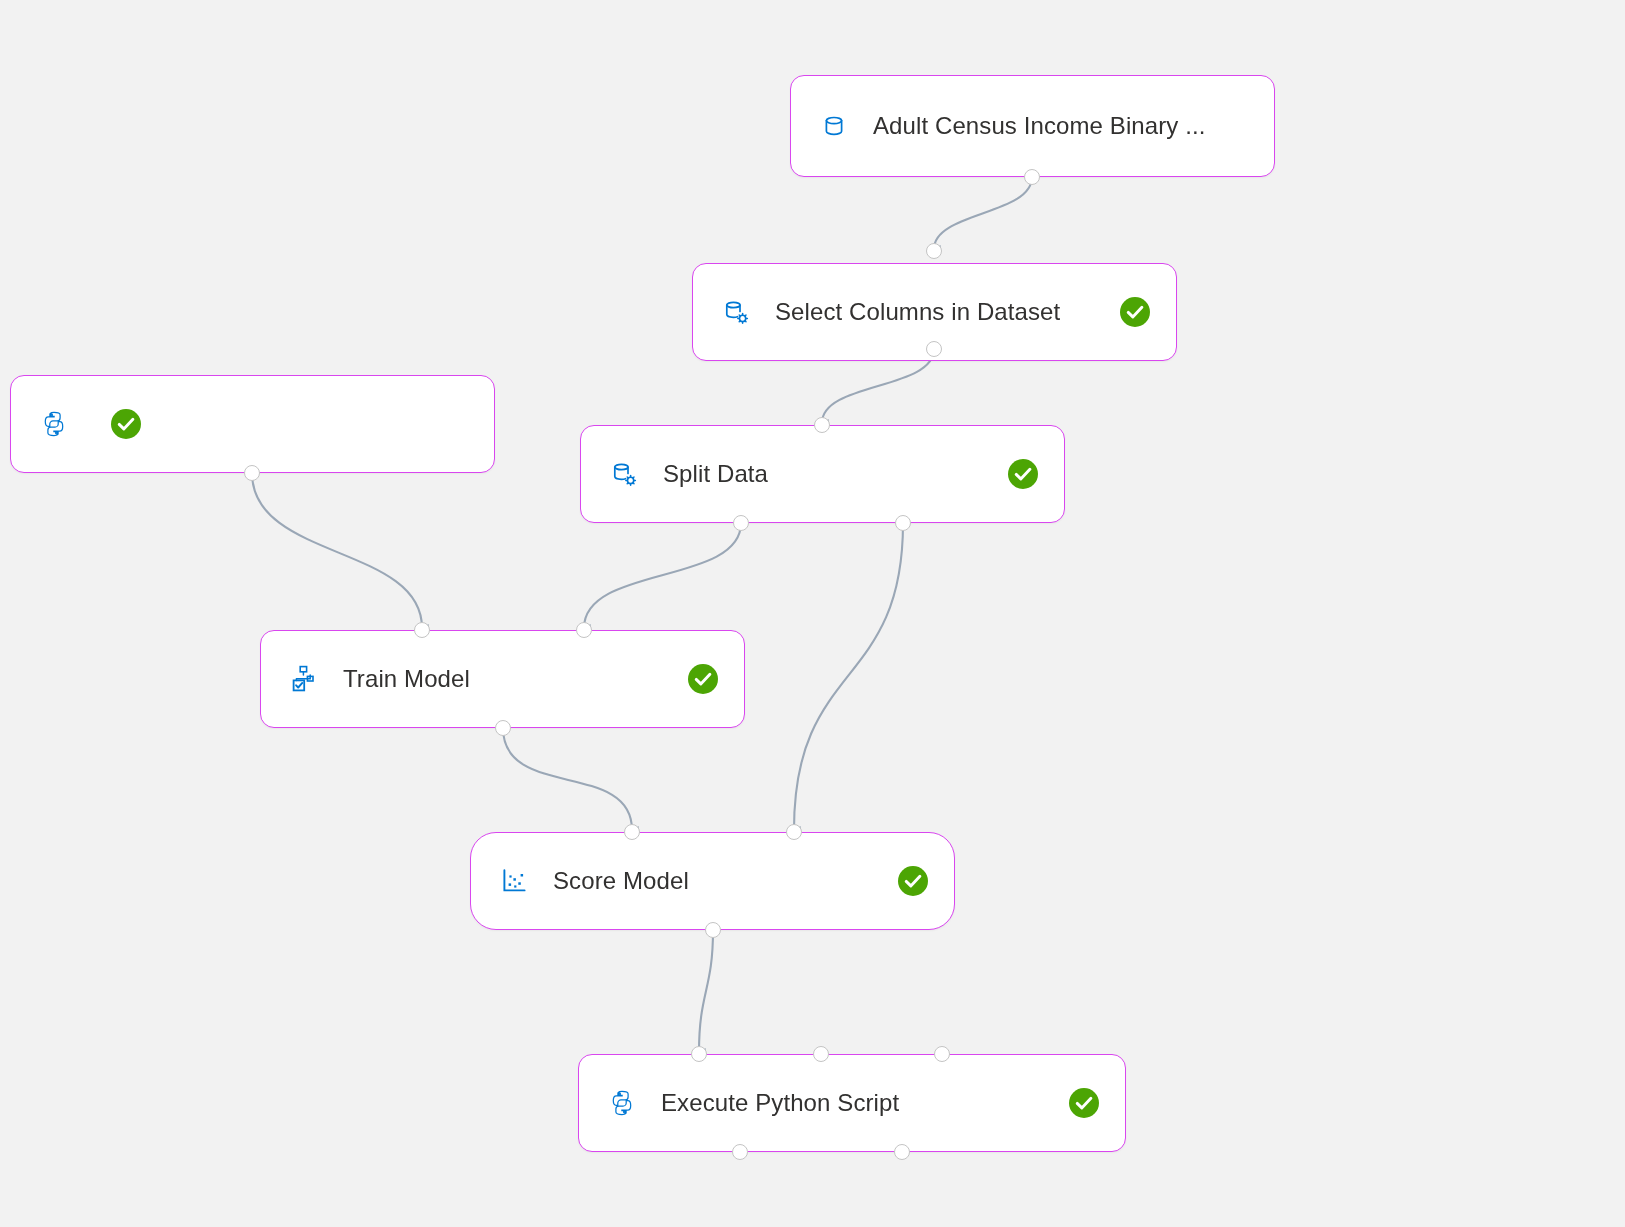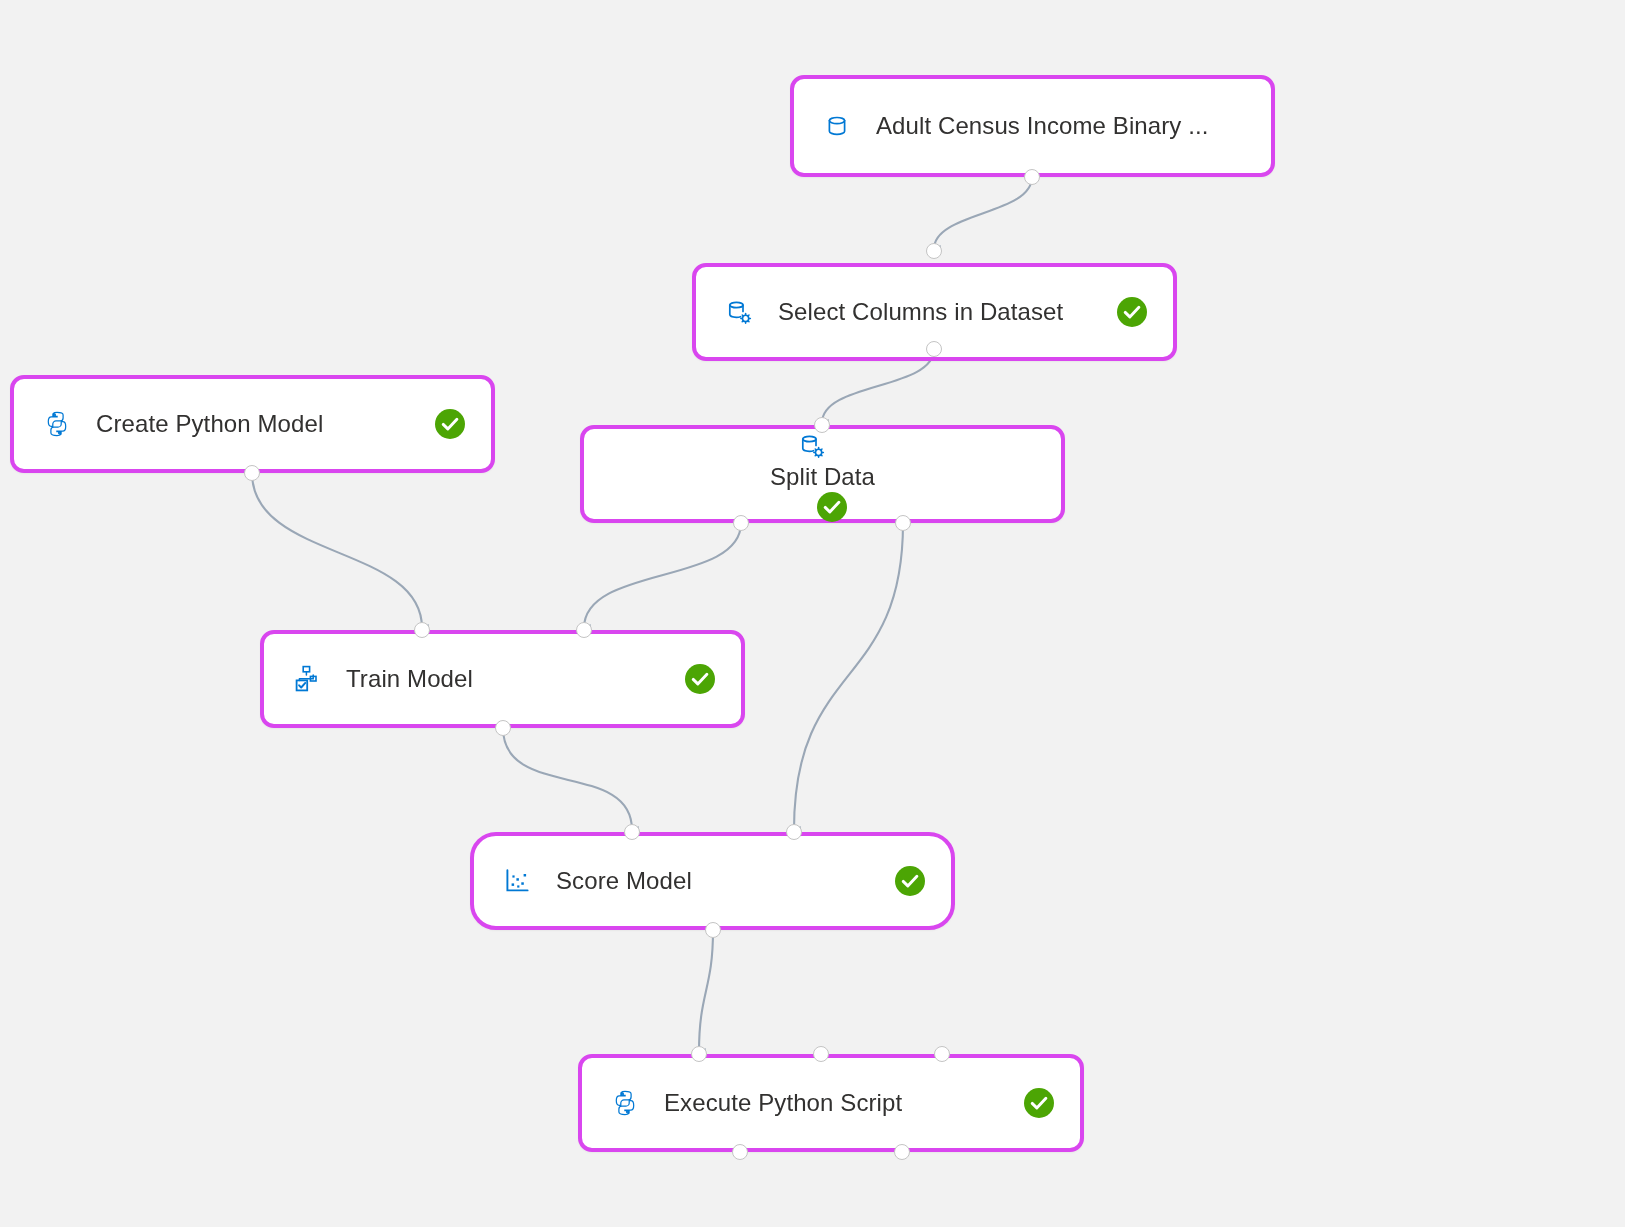--- a/index.html
+++ b/index.html
@@ -20,21 +20,21 @@
     left: 0;
     top: 0;
     width: 1625px;
     height: 1227px;
     pointer-events: none;
   }
   .node {
     position: absolute;
     box-sizing: border-box;
     background: #ffffff;
-    border: 4px solid #d946ef;
+    border: 1px solid #d946ef;
     border-radius: 14px;
     box-shadow: 0 1px 2px rgba(0,0,0,0.045);
     display: flex;
     align-items: center;
     padding: 0 26px;
   }
   .node-icon {
     width: 34px;
     height: 34px;
     flex: 0 0 34px;
@@ -138,30 +138,29 @@
       </div>
       <div class="port" style="left: 934px; top: 251px;"></div>
       <div class="port" style="left: 934px; top: 349px;"></div>
       <div class="node" style="left: 10px; top: 375px; width: 485px; height: 98px;">
         <span class="node-icon">
           <svg width="30" height="30" viewBox="0 0 30 30" fill="none">
             <path d="M15 3.4 C10.6 3.4 10.9 5.3 10.9 5.3 l0 2 4.2 0 0 0.6 -5.8 0 C7.7 7.9 6.3 9 6.3 12.6 c0 3.6 1.2 4.8 2.9 4.8 l1.6 0 0 -2.3 c0 -1.7 1.5 -3.2 3.2 -3.2 l4.2 0 c1.6 0 2.9 -1.3 2.9 -2.9 l0 -3.1 C21.1 4.4 19.2 3.4 15 3.4 Z M12.6 5.2 c0.4 0 0.8 0.4 0.8 0.8 0 0.5 -0.4 0.8 -0.8 0.8 -0.5 0 -0.8 -0.4 -0.8 -0.8 0 -0.5 0.4 -0.8 0.8 -0.8 Z" stroke="#0078d4" stroke-width="1.25" fill="none"></path>
             <path d="M15 26.6 c4.4 0 4.1 -1.9 4.1 -1.9 l0 -2 -4.2 0 0 -0.6 5.8 0 c1.6 0 3 -1.1 3 -4.7 0 -3.6 -1.2 -4.8 -2.9 -4.8 l-1.6 0 0 2.3 c0 1.7 -1.5 3.2 -3.2 3.2 l-4.2 0 c-1.6 0 -2.9 1.3 -2.9 2.9 l0 3.1 C8.9 25.6 10.8 26.6 15 26.6 Z M17.4 24.8 c-0.4 0 -0.8 -0.4 -0.8 -0.8 0 -0.5 0.4 -0.8 0.8 -0.8 0.5 0 0.8 0.4 0.8 0.8 0 0.5 -0.4 0.8 -0.8 0.8 Z" stroke="#0078d4" stroke-width="1.25" fill="none"></path>
           </svg>
         </span>
-        <span class="node-label">Create Python Model</span>
         <span class="status-badge">
           <svg width="30" height="30" viewBox="0 0 30 30">
             <circle cx="15" cy="15" r="15" fill="#4ca504"></circle>
             <path d="M8.2 15.4 l4.6 4.5 9.1 -9.6" stroke="#ffffff" stroke-width="2.9" fill="none" stroke-linecap="round" stroke-linejoin="round"></path>
           </svg>
         </span>
       </div>
       <div class="port" style="left: 252px; top: 473px;"></div>
-      <div class="node" style="left: 580px; top: 425px; width: 485px; height: 98px; flex-direction: column;">
+      <div class="node" style="left: 580px; top: 425px; width: 485px; height: 98px;">
         <span class="node-icon">
           <svg width="32" height="32" viewBox="0 0 32 32" fill="none">
             <ellipse cx="13.4" cy="9" rx="6.6" ry="2.7" stroke="#0078d4" stroke-width="1.7"></ellipse>
             <path d="M6.8 9 V18.6 C6.8 20.1 9.8 21.3 13.4 21.3 C15 21.3 16.5 21.1 17.6 20.7" stroke="#0078d4" stroke-width="1.7" stroke-linecap="round"></path>
             <path d="M20 9 V15.4" stroke="#0078d4" stroke-width="1.7" stroke-linecap="round"></path>
             <circle cx="22.6" cy="22.4" r="3.1" stroke="#0078d4" stroke-width="1.6"></circle>
             <g stroke="#0078d4" stroke-width="1.5" stroke-linecap="round">
               <path d="M22.6 17.6 v1.4"></path>
               <path d="M22.6 25.8 v1.4"></path>
               <path d="M17.8 22.4 h1.4"></path>
@@ -223,21 +222,21 @@
         <span class="status-badge">
           <svg width="30" height="30" viewBox="0 0 30 30">
             <circle cx="15" cy="15" r="15" fill="#4ca504"></circle>
             <path d="M8.2 15.4 l4.6 4.5 9.1 -9.6" stroke="#ffffff" stroke-width="2.9" fill="none" stroke-linecap="round" stroke-linejoin="round"></path>
           </svg>
         </span>
       </div>
       <div class="port" style="left: 632px; top: 832px;"></div>
       <div class="port" style="left: 794px; top: 832px;"></div>
       <div class="port" style="left: 713px; top: 930px;"></div>
-      <div class="node" style="left: 578px; top: 1054px; width: 506px; height: 98px;">
+      <div class="node" style="left: 578px; top: 1054px; width: 548px; height: 98px;">
         <span class="node-icon">
           <svg width="30" height="30" viewBox="0 0 30 30" fill="none">
             <path d="M15 3.4 C10.6 3.4 10.9 5.3 10.9 5.3 l0 2 4.2 0 0 0.6 -5.8 0 C7.7 7.9 6.3 9 6.3 12.6 c0 3.6 1.2 4.8 2.9 4.8 l1.6 0 0 -2.3 c0 -1.7 1.5 -3.2 3.2 -3.2 l4.2 0 c1.6 0 2.9 -1.3 2.9 -2.9 l0 -3.1 C21.1 4.4 19.2 3.4 15 3.4 Z M12.6 5.2 c0.4 0 0.8 0.4 0.8 0.8 0 0.5 -0.4 0.8 -0.8 0.8 -0.5 0 -0.8 -0.4 -0.8 -0.8 0 -0.5 0.4 -0.8 0.8 -0.8 Z" stroke="#0078d4" stroke-width="1.25" fill="none"></path>
             <path d="M15 26.6 c4.4 0 4.1 -1.9 4.1 -1.9 l0 -2 -4.2 0 0 -0.6 5.8 0 c1.6 0 3 -1.1 3 -4.7 0 -3.6 -1.2 -4.8 -2.9 -4.8 l-1.6 0 0 2.3 c0 1.7 -1.5 3.2 -3.2 3.2 l-4.2 0 c-1.6 0 -2.9 1.3 -2.9 2.9 l0 3.1 C8.9 25.6 10.8 26.6 15 26.6 Z M17.4 24.8 c-0.4 0 -0.8 -0.4 -0.8 -0.8 0 -0.5 0.4 -0.8 0.8 -0.8 0.5 0 0.8 0.4 0.8 0.8 0 0.5 -0.4 0.8 -0.8 0.8 Z" stroke="#0078d4" stroke-width="1.25" fill="none"></path>
           </svg>
         </span>
         <span class="node-label">Execute Python Script</span>
         <span class="status-badge">
           <svg width="30" height="30" viewBox="0 0 30 30">
             <circle cx="15" cy="15" r="15" fill="#4ca504"></circle>

